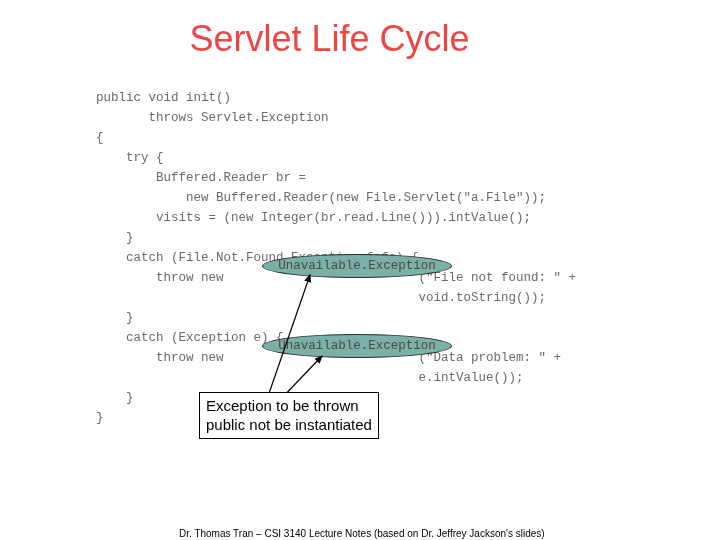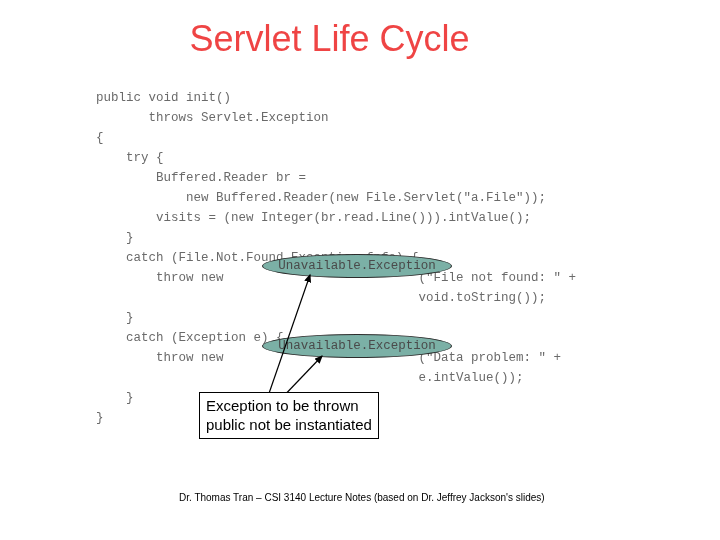--- a/index.html
+++ b/index.html
@@ -60,21 +60,21 @@
     border: 1px solid #000;
     padding: 3px 6px 4px 6px;
     font-size: 15px;
     line-height: 19px;
     color: #000;
     background: #fff;
     margin-left: 20px;
   }
   .footer {
     position: absolute;
-    top: 492px;
+    top: 528px;
     left: 179px;
     font-size: 10px;
     color: #000;
   }
 </style>
 </head>
 <body>
 
 <div class="title">Servlet Life Cycle</div>
 

